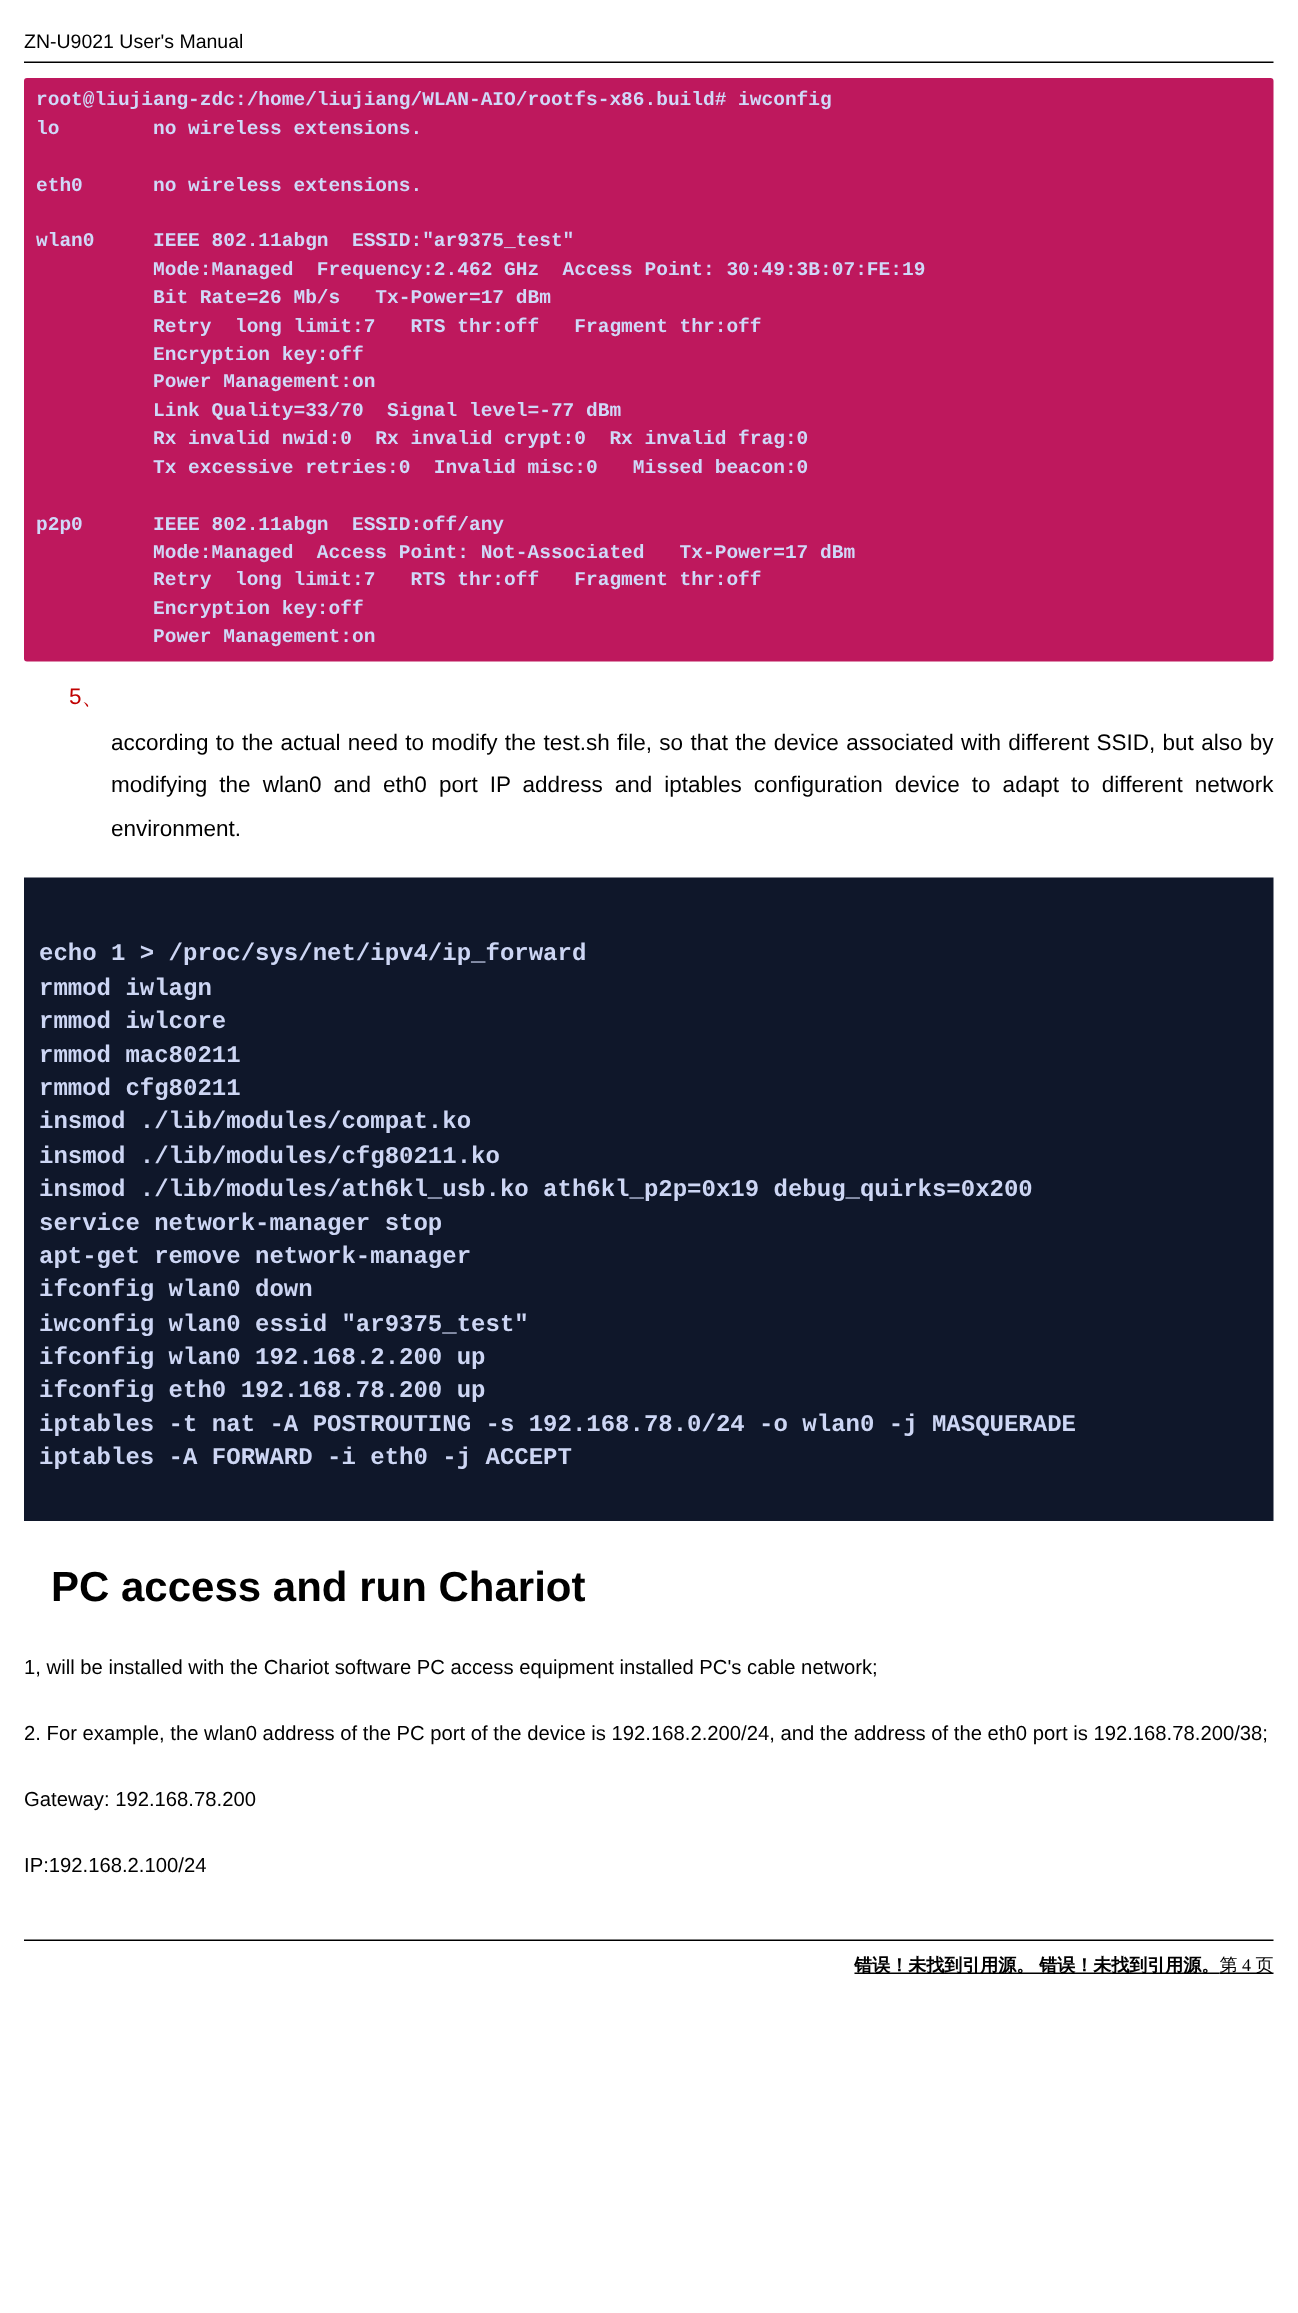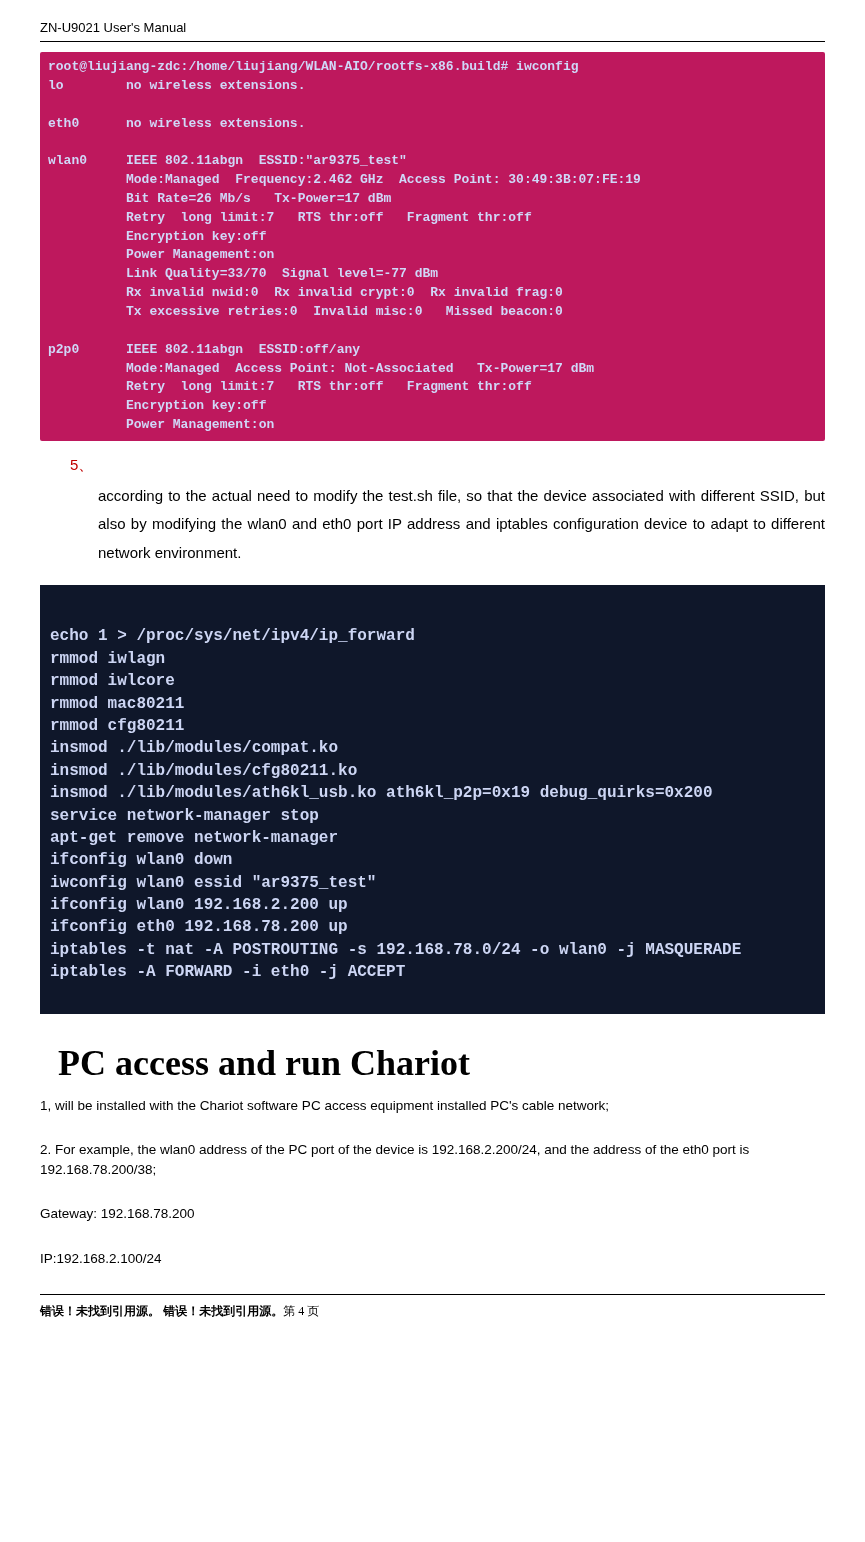--- a/index.html
+++ b/index.html
@@ -3,21 +3,21 @@
 <meta charset="utf-8">
 <style>
   body {
     margin: 0;
     padding: 0;
     font-family: Arial, sans-serif;
     background: #ffffff;
     width: 865px;
   }
   .page {
-    padding: 20px 40px;
+    padding: 20px 16px;
     box-sizing: border-box;
   }
   .header {
     font-size: 13px;
     color: #000;
     padding-bottom: 6px;
     border-bottom: 1px solid #000;
     margin-bottom: 10px;
   }
   .terminal {
@@ -55,39 +55,40 @@
     color: #c00000;
     min-width: 28px;
   }
   .list-text {
     color: #000;
     text-align: justify;
     flex: 1;
     margin-top: 31px;
   }
   .section-heading {
-    font-family: Liberation Serif, serif;
-    font-size: 36px;
+    font-family: Liberation Sans, sans-serif;
+    font-size: 28px;
     font-weight: bold;
-    margin: 10px 0 12px 18px;
+    margin: 10px 0 28px 18px;
   }
   .body-para {
     font-size: 13.5px;
     color: #000;
     margin: 0 0 24px 0;
     line-height: 1.5;
   }
   .footer {
     border-top: 1px solid #000;
-    margin-top: 25px;
+    margin-top: 38px;
     padding-top: 8px;
     display: flex;
-    justify-content: flex-start;
+    justify-content: flex-end;
     font-size: 12px;
     font-family: "Microsoft YaHei", sans-serif;
+    text-decoration: underline;
   }
   .footer-left { font-weight: bold; }
   .footer-right { font-family: "SimSun", serif; }
 </style>
 </head>
 <body>
 
 <div class="page">
 
   <div class="header">

